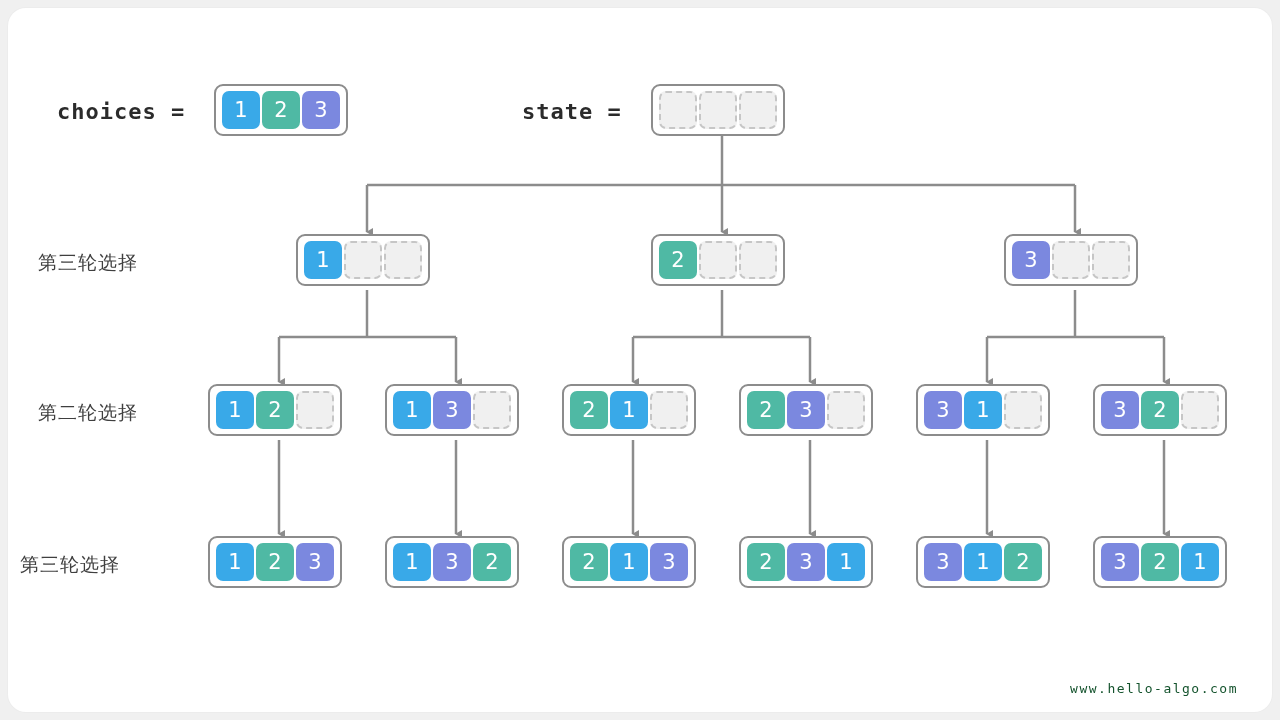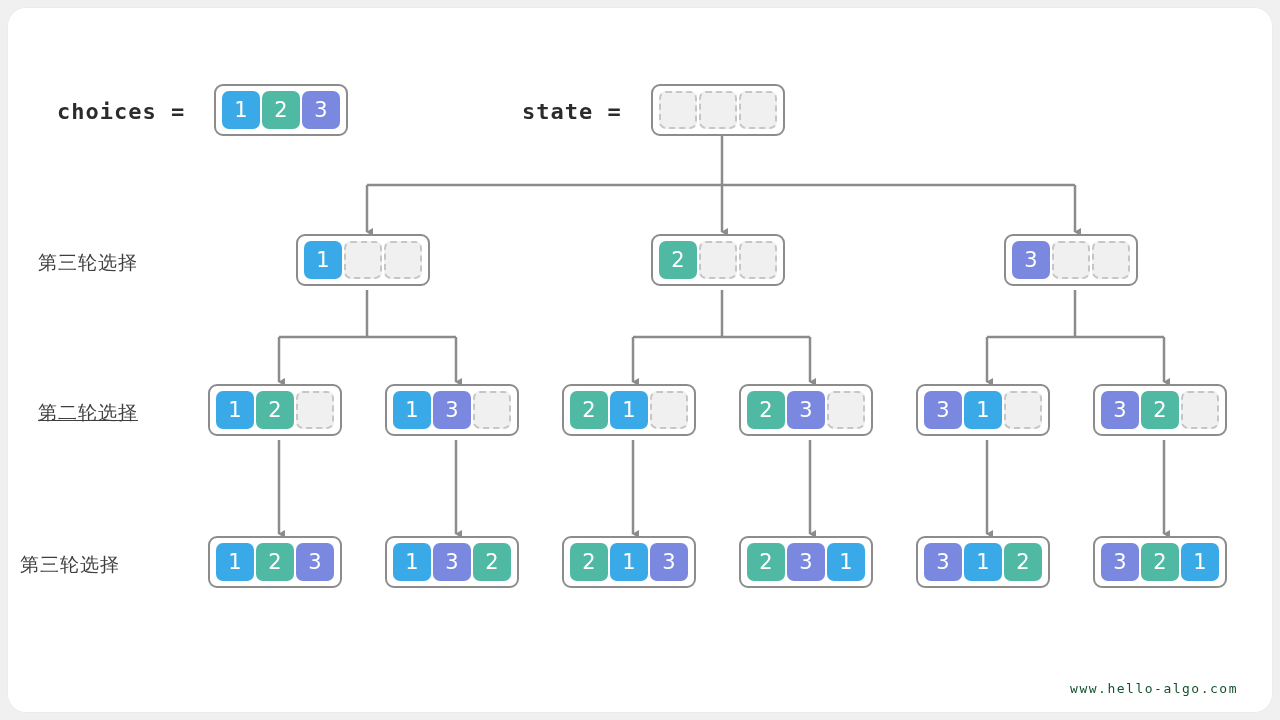--- a/index.html
+++ b/index.html
@@ -151,21 +151,21 @@
 
   <div class="mono-label" style="left:522px; top:99px;">state =</div>
 
   <div class="array" id="arr-state" style="left:651px; top:84px;">
       <div class="cell empty"></div>
       <div class="cell empty"></div>
       <div class="cell empty"></div>
     </div>
 
   <div class="row-label" style="left:38px; top:250px;">第三轮选择</div>
-  <div class="row-label" style="left:38px; top:400px;text-decoration:underline;">第二轮选择</div>
+  <div class="row-label" style="left:38px; top:400px;">第二轮选择</div>
   <div class="row-label" style="left:20px; top:552px;">第三轮选择</div>
 
   <div class="array r1node" style="left:296px; top:234px;">
       <div class="cell c1">1</div>
       <div class="cell empty"></div>
       <div class="cell empty"></div>
     </div>
   <div class="array r1node" style="left:651px; top:234px;">
       <div class="cell c2">2</div>
       <div class="cell empty"></div>

